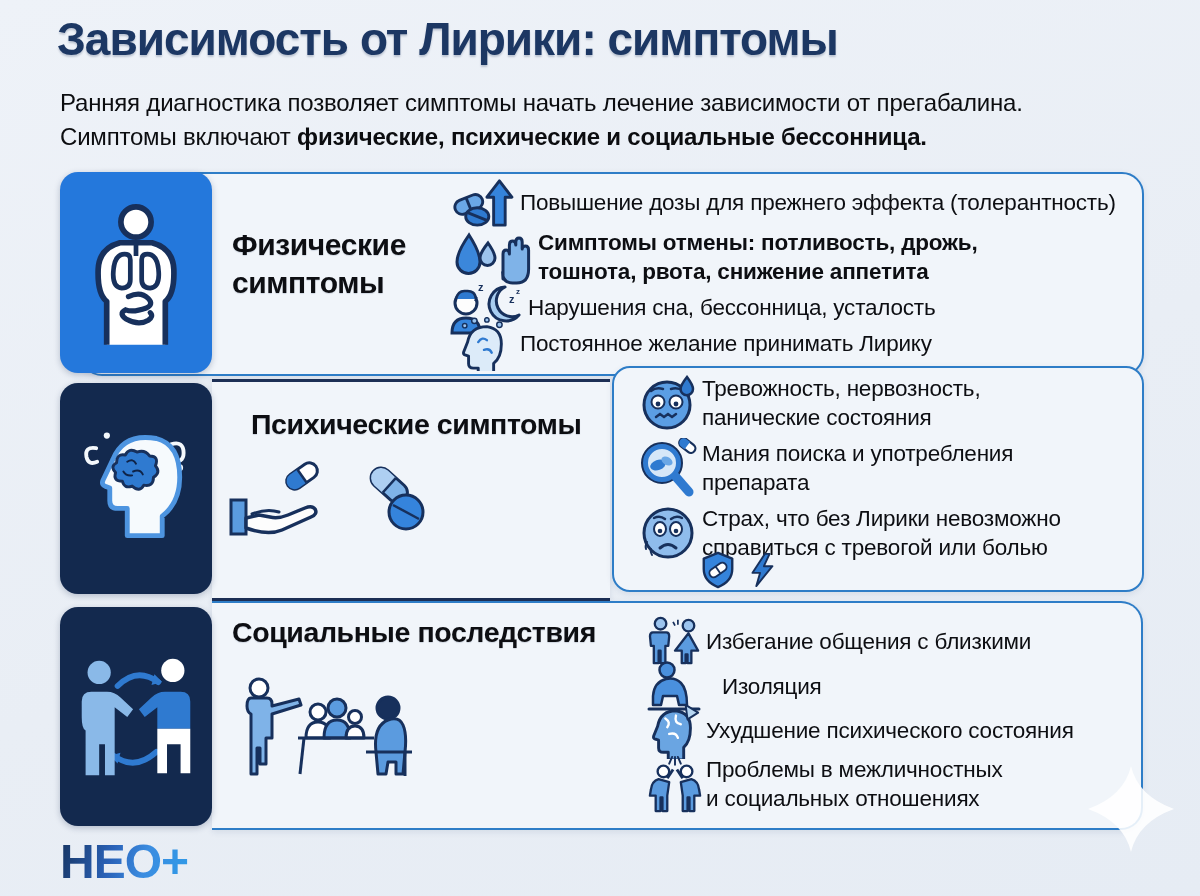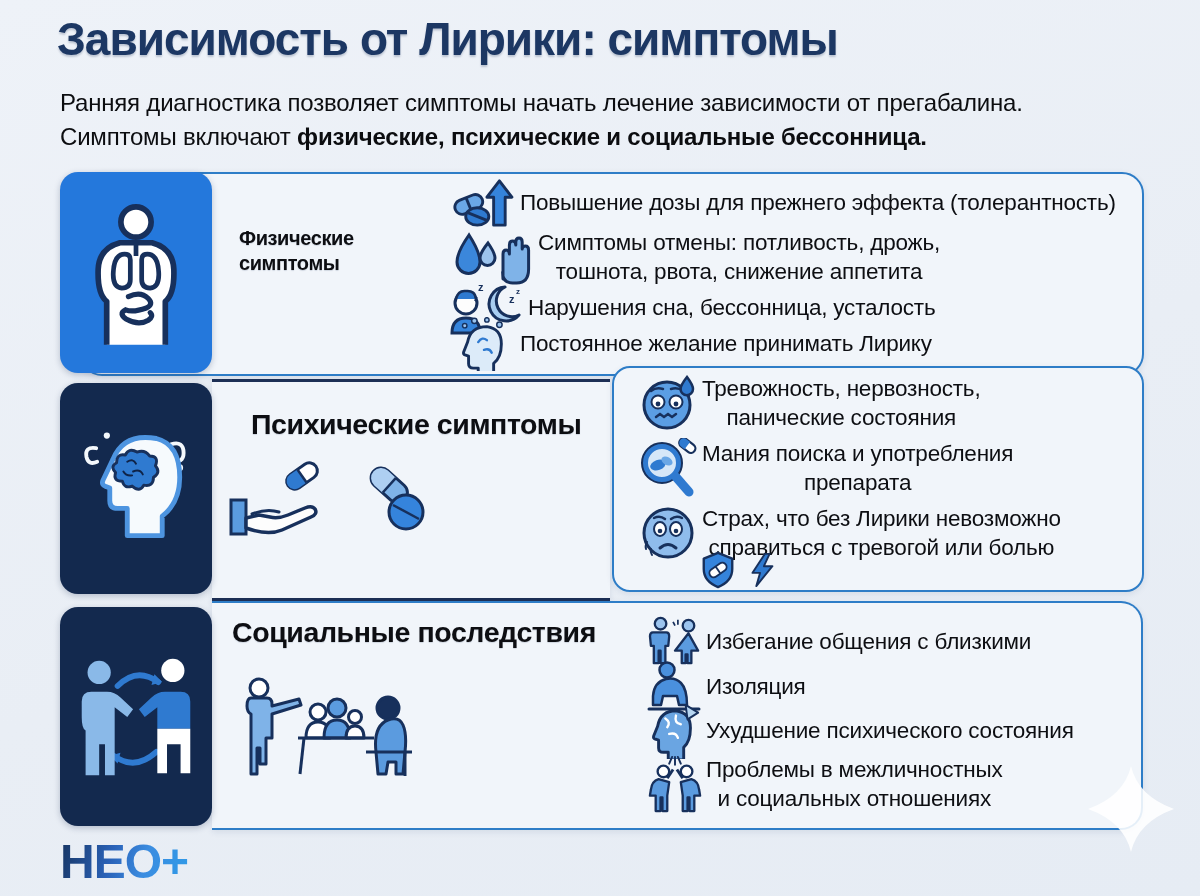--- a/index.html
+++ b/index.html
@@ -18,21 +18,21 @@
   .panel{background:#f1f5fa;box-shadow:0 2px 6px rgba(30,60,110,.10);}
   .blue-border{border:2.5px solid #2e7dc7;}
   .tile{display:flex;align-items:center;justify-content:center;border-radius:18px;
         box-shadow:0 2px 6px rgba(20,40,80,.25);}
 
   
   .sec-title{font-weight:bold;color:#0d0e12;letter-spacing:-0.4px;
              text-shadow:0 1px 1px rgba(20,40,80,.15);}
 
   
-  .itemrow{position:absolute;display:flex;align-items:center;text-align:center;}
+  .itemrow{position:absolute;display:flex;align-items:center;}
   .itemrow .ic{flex:0 0 auto;display:flex;align-items:center;justify-content:center;}
   .itemtext{font-size:22.5px;color:#0d0e12;line-height:1.29;letter-spacing:-0.2px;white-space:nowrap;}
 
   
   #logo{left:60px;top:834px;font-size:48px;font-weight:bold;letter-spacing:-1px;
         background:linear-gradient(105deg,#16335f 0%,#2a62b8 40%,#3b8ce0 65%,#2f9be8 100%);
         -webkit-background-clip:text;background-clip:text;color:transparent;
         -webkit-text-fill-color:transparent;}
 
   svg{display:block;}
@@ -56,40 +56,40 @@
         <circle cx="55" cy="22" r="16" fill="#fff" stroke="#17305c" stroke-width="6"></circle>
         <path d="M24 152 V106 Q14 98 15 72 Q16 50 38 44 H72 Q94 50 95 72 Q96 98 86 106 V152" fill="#fff" stroke="#17305c" stroke-width="6" stroke-linejoin="round"></path>
         <path d="M55 44 V58" stroke="#17305c" stroke-width="5"></path>
         <path d="M49 62 Q49 56 43 56 Q32 56 31 75 Q30 91 40 92 Q49 92 49 83 Z" fill="#fff" stroke="#17305c" stroke-width="5"></path>
         <path d="M61 62 Q61 56 67 56 Q78 56 79 75 Q80 91 70 92 Q61 92 61 83 Z" fill="#fff" stroke="#17305c" stroke-width="5"></path>
         <path d="M47 101 Q60 95 68 103 Q74 109 66 113 Q52 118 44 115 Q36 119 45 125 Q58 132 68 126 Q74 122 70 118" fill="none" stroke="#17305c" stroke-width="5.5" stroke-linecap="round"></path>
       </svg>
     </span>
   </div>
 
-  <div class="abs sec-title" style="left:239px;top:226px;font-size:20px;line-height:1.25;">Физические<br>симптомы</div>
+  <div class="abs sec-title" style="left:232px;top:226px;font-size:30px;line-height:1.25;">Физические<br>симптомы</div>
 
   <div class="itemrow" style="left:448px;top:181px;height:44px;">
     <span class="ic" style="width:72px;">
       <svg width="62" height="52" viewBox="0 0 62 54">
         <g stroke="#17305c" stroke-width="3" stroke-linejoin="round">
           <g transform="rotate(-22 15 28)">
               <rect x="0" y="21" width="30" height="15" rx="7.5" fill="#6aa7e6"></rect>
               <line x1="15" y1="21" x2="15" y2="36"></line>
             </g>
           <ellipse cx="24" cy="41" rx="12" ry="9" fill="#2f7ad0"></ellipse>
             <line x1="14" y1="37" x2="34" y2="45"></line>
           <path d="M47 4 L60 21 H53 V50 H41 V21 H34 Z" fill="#3584dc"></path>
         </g>
       </svg>
     </span>
     <span class="itemtext">Повышение дозы для прежнего эффекта (толерантность)</span>
   </div>
 
-  <div class="itemrow" style="left:448px;top:227px;height:60px;">
+  <div class="itemrow" style="left:448px;top:227px;height:60px;font-weight:bold;">
     <span class="ic" style="width:90px;">
       <svg width="76" height="56" viewBox="0 0 76 56">
         <path d="M14 6 Q25 23 25 33 A11.5 11.5 0 1 1 2 33 Q2 23 14 6 Z" fill="#3b87db" stroke="#17305c" stroke-width="3"></path>
         <path d="M33 14 Q40 24 40 29 A7.5 7.5 0 1 1 25 29 Q25 24 33 14 Z" fill="#9cc4ee" stroke="#17305c" stroke-width="3"></path>
         <g fill="#7fb3e8" stroke="#17305c" stroke-width="3" stroke-linejoin="round">
           <path d="M48 50 V25 q0-4 3.2-4 q3.2 0 3.2 4 v-9 q0-4 3.2-4 q3.2 0 3.2 4 v-3 q0-4 3.2-4 q3.2 0 3.2 4 v7 q0-3 3.2-3 q3.2 0 3.2 4 v19 q0 14-12 14 h-4 q-10 0-10-11 z"></path>
         </g>
       </svg>
     </span>
     <span class="itemtext">Симптомы отмены: потливость, дрожь,<br>тошнота, рвота, снижение аппетита</span>
@@ -285,21 +285,21 @@
           <path d="M7 17 h12 q3 0 3 4 l-1 10 h-3 v18 h-5 V36 h-2 v13 H6 V31 H3 l-1-10 q0-4 3-4 z" fill="#5b9bdf"></path>
           <circle cx="42" cy="10" r="6" fill="#9cc4ee"></circle>
           <path d="M42 18 l10 18 h-7 v13 h-4 V40 h-2 v9 h-4 V36 h-7 z" fill="#5b9bdf"></path>
           <path d="M26 6 l2 4 M31 4 v5" fill="none" stroke-width="1.8"></path>
         </g>
       </svg>
     </span>
     <span class="itemtext">Избегание общения с близкими</span>
   </div>
 
-  <div class="itemrow" style="left:644px;top:664px;height:46px;">
+  <div class="itemrow" style="left:644px;top:664px;height:46px;gap:16px;">
     <span class="ic" style="width:62px;">
       <svg width="56" height="52" viewBox="0 0 56 52">
         <circle cx="20" cy="9" r="7.5" fill="#4a90dd" stroke="#17305c" stroke-width="2.5"></circle>
         <path d="M19 18 Q7 21 6 35 L6 44 H14 L16 35 H30 L32 44 H40 Q40 28 34 22 Q28 16 19 18 Z" fill="#4a90dd" stroke="#17305c" stroke-width="2.5" stroke-linejoin="round"></path>
         <line x1="2" y1="48" x2="52" y2="48" stroke="#17305c" stroke-width="3" stroke-linecap="round"></line>
       </svg>
     </span>
     <span class="itemtext">Изоляция</span>
   </div>
 

